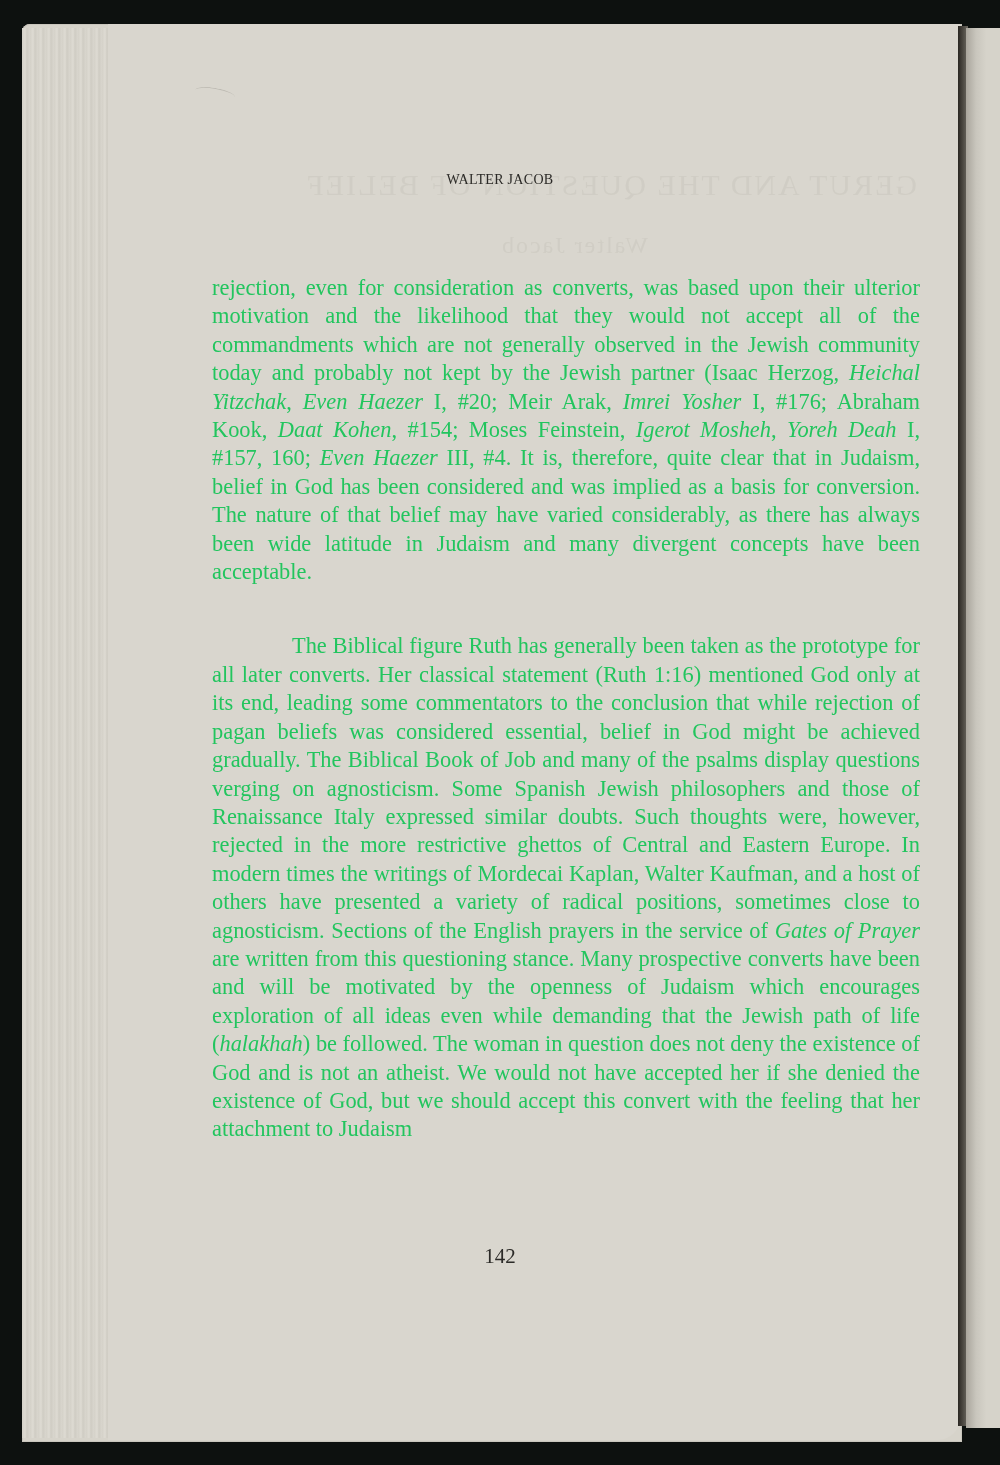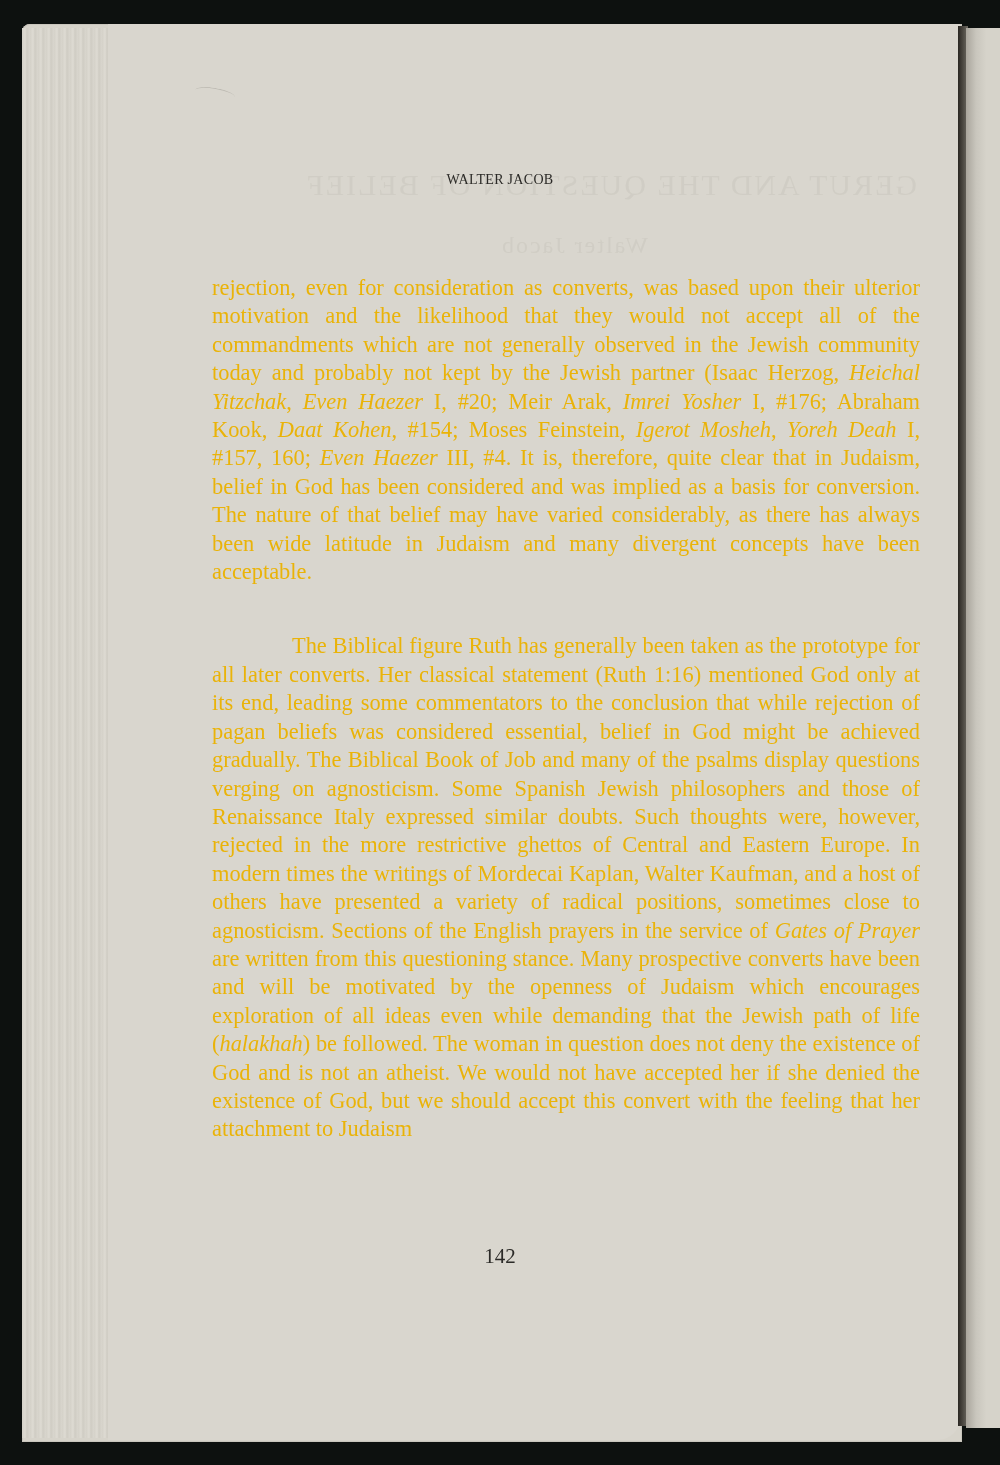--- a/index.html
+++ b/index.html
@@ -35,21 +35,21 @@
   .ghost {
     position:absolute; color:#cfccc3; font-size:30px; letter-spacing:2px;
     transform:scaleX(-1); opacity:.8;
   }
   .running-head {
     position:absolute; left:0; width:1000px; top:172px;
     text-align:center; font-size:14px; letter-spacing:0.3px; color:#2b2a27;
   }
   .body-text {
     position:absolute; left:212px; width:708px; top:274px;
-    color:#eab308; font-size:22.4px; line-height:28.4px;
+    color:#22c55e; font-size:22.4px; line-height:28.4px;
     text-align:justify;
   }
   .body-text p { margin:0; }
   .body-text p + p { margin-top:46px; text-indent:80px; }
   .body-text em { font-style:italic; }
   .folio {
     position:absolute; left:0; width:1000px; top:1244px;
     text-align:center; font-size:21px; color:#2b2a27;
   }
   .smudge {

